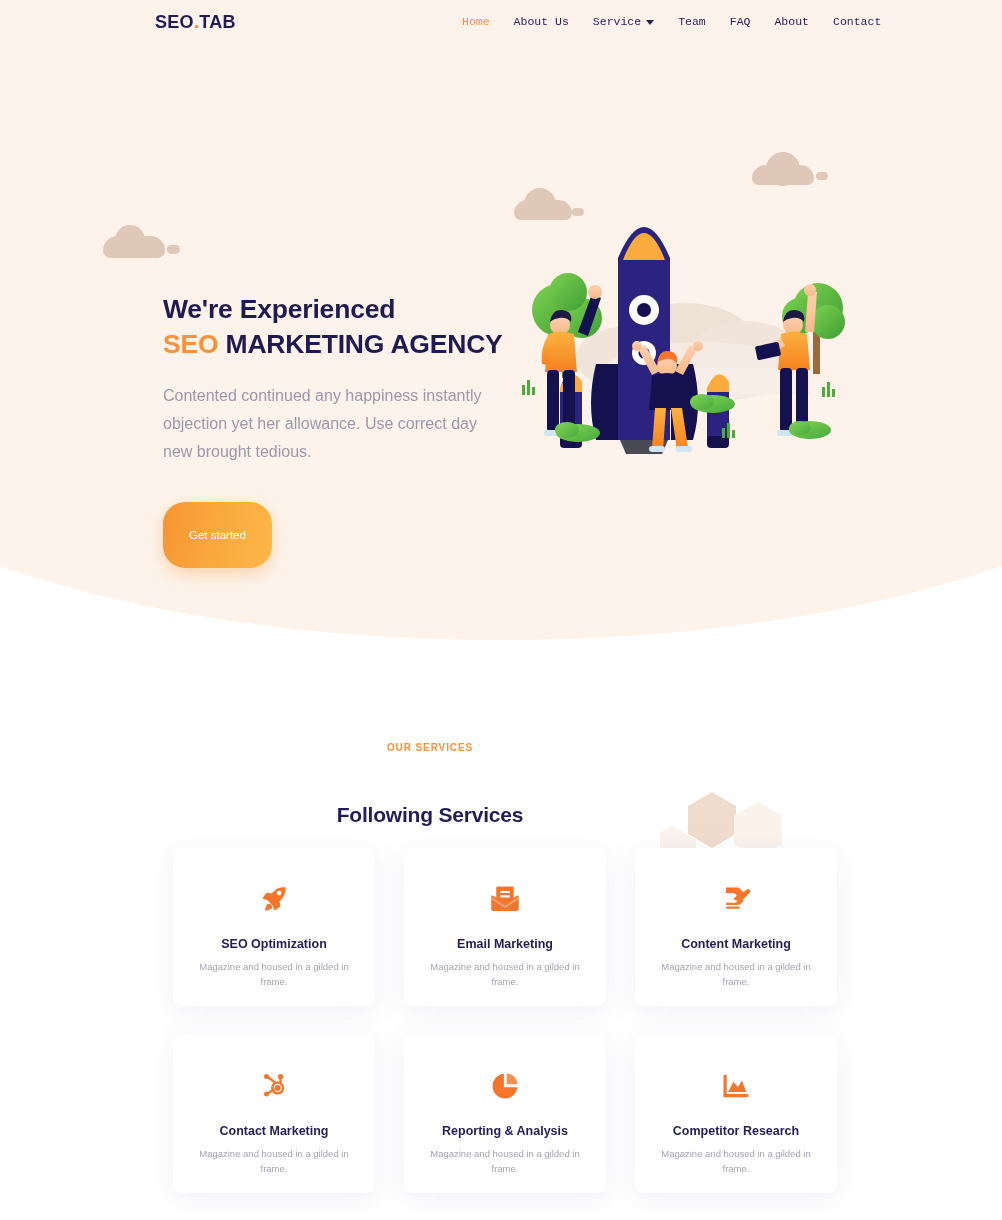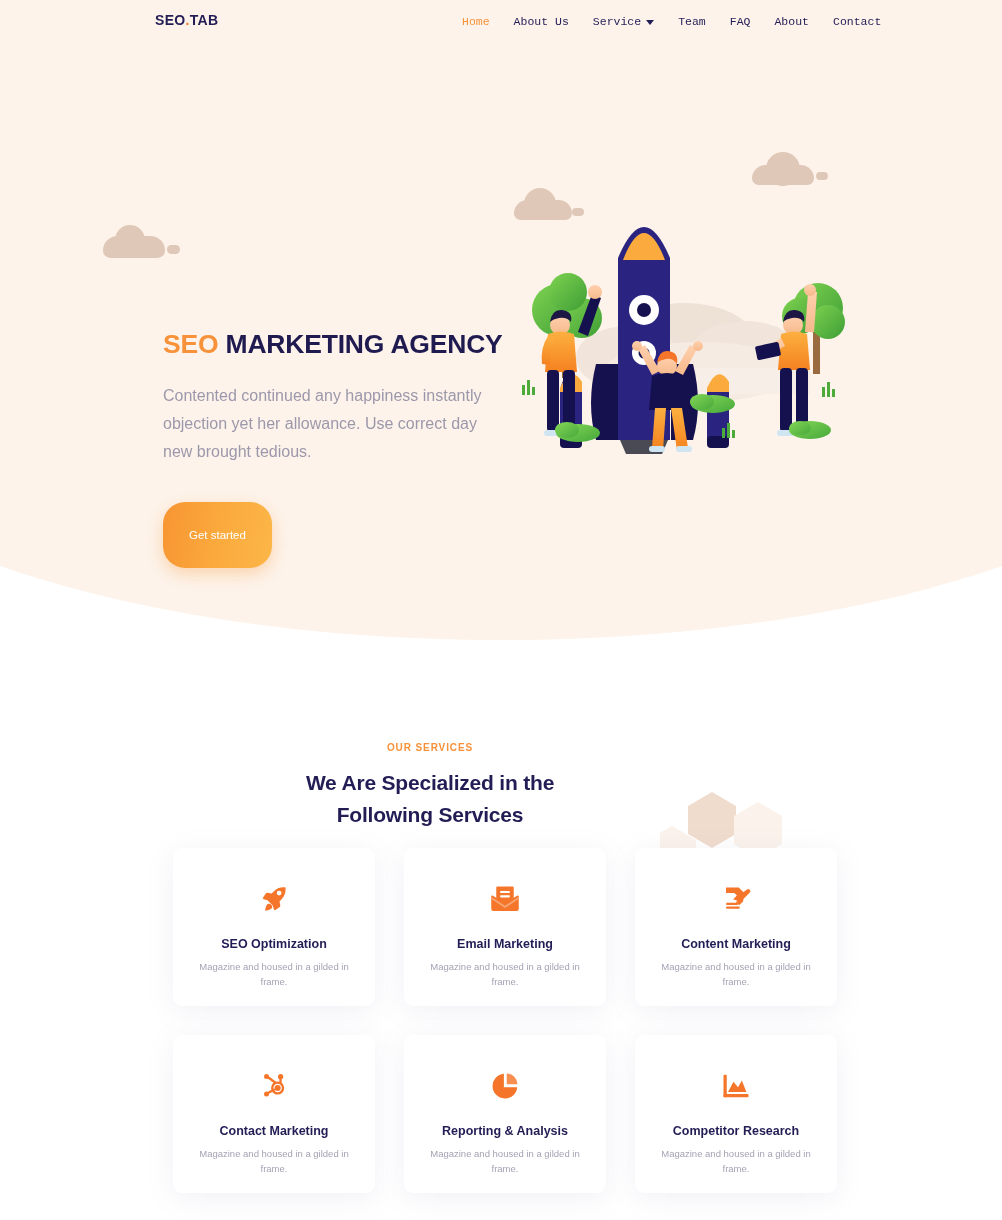--- a/index.html
+++ b/index.html
@@ -36,21 +36,21 @@
     height: 48px;
     display: flex;
     align-items: center;
     z-index: 40;
   }
 
   .brand {
     position: absolute;
     left: 155px;
     top: 12px;
-    font-size: 14px;
+    font-size: 18px;
     font-weight: bold;
     color: #221d55;
     letter-spacing: 0.3px;
   }
   .brand .dot { color: #f47b2a; }
 
   .main-nav {
     position: absolute;
     left: 462px;
     top: 15px;
@@ -252,21 +252,21 @@
     <a class="nav-link" href="#">FAQ</a>
     <a class="nav-link" href="#">About</a>
     <a class="nav-link" href="#">Contact</a>
   </nav>
 </header>
 
 <section class="hero">
 
   <div class="hero-copy">
     <h1 class="hero-title">
-      <br>
+      <span>We're Experienced</span><br>
       <span class="accent">SEO</span><span> MARKETING AGENCY</span>
     </h1>
     <p class="hero-desc">Contented continued any happiness instantly objection yet her allowance. Use correct day new brought tedious.</p>
     <button class="btn-primary">Get started</button>
   </div>
 
   <div class="hero-art">
     <svg width="400" height="340" viewBox="0 0 400 340">
       <defs>
         <linearGradient id="gTree" x1="0" y1="0" x2="1" y2="1">
@@ -413,21 +413,21 @@
   <svg class="hex-deco" viewBox="0 0 190 130">
     <polygon points="52,12 76,26 76,54 52,68 28,54 28,26" fill="#eed6c5"></polygon>
     <polygon points="98,22 122,36 122,64 98,78 74,64 74,36" fill="#faf0e8"></polygon>
     <polygon points="104,68 128,82 128,110 104,124 80,110 80,82" fill="#eed6c5"></polygon>
     <polygon points="12,46 36,60 36,88 12,102 -12,88 -12,60" fill="#faf0e8"></polygon>
     <polygon points="58,96 82,110 82,138 58,152 34,138 34,110" fill="#faf0e8"></polygon>
   </svg>
 
   <div class="services-eyebrow">OUR SERVICES</div>
   <h2 class="services-title">
-    <span>We Are Specialized in the</span><br>
+    <br>
     <span>Following Services</span>
   </h2>
 
   <div class="card-grid">
 
     <div class="service-card">
       <div class="card-icon">
         <svg width="30" height="30" viewBox="0 0 24 24" fill="currentColor">
           <path d="M21.2 2.8c-3.6-.5-7.1.8-9.6 3.3l-1.5 1.5-3.1-.6c-.5-.1-1 .1-1.4.4L3.4 10.6c-.5.5-.3 1.3.4 1.5l3 .9 4.2 4.2.9 3c.2.7 1 .9 1.5.4l3.2-2.2c.4-.3.5-.9.4-1.4l-.6-3.1 1.5-1.5c2.5-2.5 3.8-6 3.3-9.6zM16.1 9.1a1.9 1.9 0 1 1 0-3.8 1.9 1.9 0 0 1 0 3.8z"></path>
           <path d="M6.6 16.2c-1.3 1.3-1.7 5.1-1.7 5.1s3.8-.4 5.1-1.7c.8-.8.8-2.1 0-2.9-.8-.9-2.6-1.3-3.4-.5z"></path>

